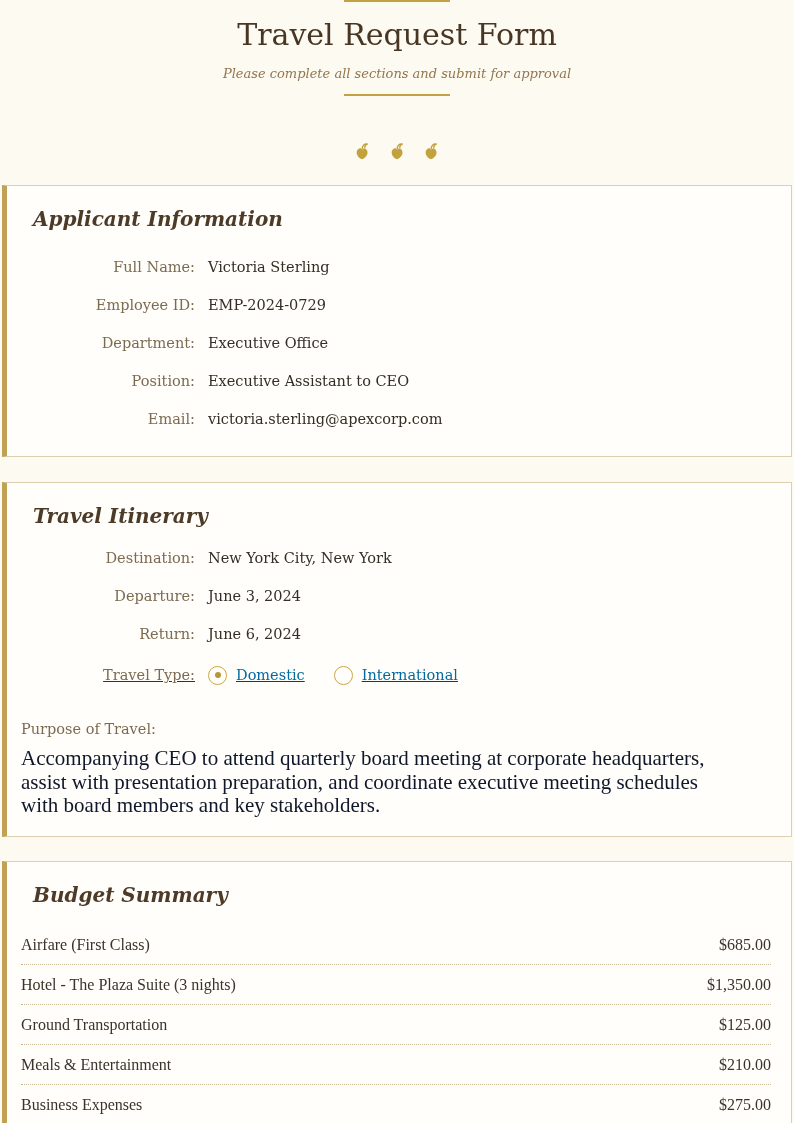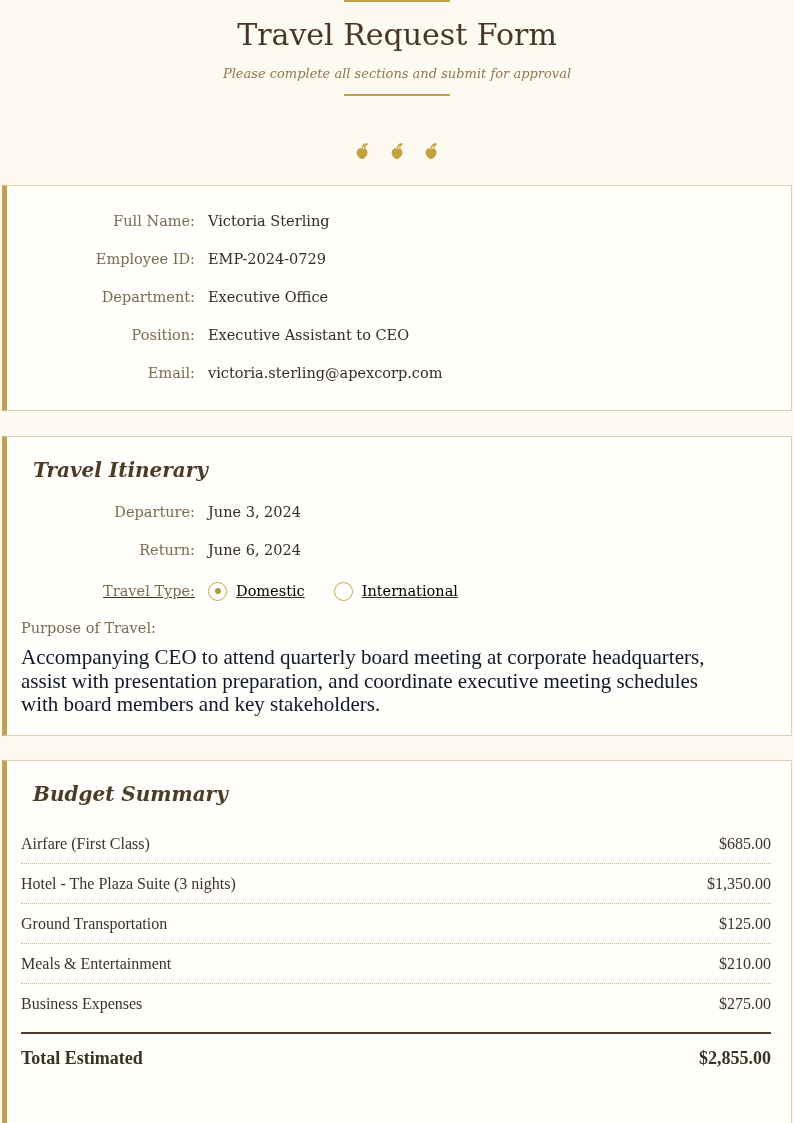--- a/index.html
+++ b/index.html
@@ -80,26 +80,26 @@
     border-radius:50%;
     background:#fffefa;
     display:inline-flex; align-items:center; justify-content:center;
     cursor:pointer;
   }
   .radio.checked::after {
     content:""; display:block;
     width:6px; height:6px; border-radius:50%;
     background:#b59738;
   }
-  .radio-label { margin-left:9px; font-size:14.5px; color:#000000; }
+  .radio-label { margin-left:9px; font-size:14.5px; color:#0369a1; }
   .radio-option + .radio-option { margin-left:29px; }
   .radio-option { display:flex; align-items:center; }
   
   .purpose-label {
-    margin-top:7px;
+    margin-top:24px;
     font-size:14.5px; line-height:17px;
     color:#7c6a51;
   }
   .purpose-text {
     margin-top:9px;
     max-width:712px;
     font-family:"Liberation Serif", serif;
     font-size:21px; line-height:23.5px;
     color:#0f172a;
   }
@@ -149,20 +149,21 @@
   </span>
   <span class="fleuron">
     <svg viewBox="0 0 20 22" width="17" height="19">
         <path d="M9.5 20 C3.5 18 1.5 11.5 4.5 8.5 C6.5 6.5 9 7.2 9.6 9.2 C10.2 7.2 12.8 6.6 14.6 8.6 C17.6 11.8 15.5 18 9.5 20 Z" fill="#c2a23c"></path>
         <path d="M9.8 8.5 C9.2 4.5 12 1.5 16 2.2 C13.4 3 12.4 4.8 12.8 7.4" fill="none" stroke="#c2a23c" stroke-width="1.6"></path>
       </svg>
   </span>
 </div>
 
 <section class="card card-1">
+  <h2 class="section-heading">Applicant Information</h2>
   <div class="fields">
     <div class="field-row">
       <span class="field-label">Full Name:</span>
       <span class="field-value">Victoria Sterling</span>
     </div>
     <div class="field-row">
       <span class="field-label">Employee ID:</span>
       <span class="field-value">EMP-2024-0729</span>
     </div>
     <div class="field-row">
@@ -176,20 +177,24 @@
     <div class="field-row">
       <span class="field-label">Email:</span>
       <span class="field-value">victoria.sterling@apexcorp.com</span>
     </div>
   </div>
 </section>
 
 <section class="card card-2">
   <h2 class="section-heading">Travel Itinerary</h2>
   <div class="fields">
+    <div class="field-row">
+      <span class="field-label">Destination:</span>
+      <span class="field-value">New York City, New York</span>
+    </div>
     <div class="field-row">
       <span class="field-label">Departure:</span>
       <span class="field-value">June 3, 2024</span>
     </div>
     <div class="field-row">
       <span class="field-label">Return:</span>
       <span class="field-value">June 6, 2024</span>
     </div>
     <div class="travel-type-row">
       <span class="field-label">Travel Type:</span>

